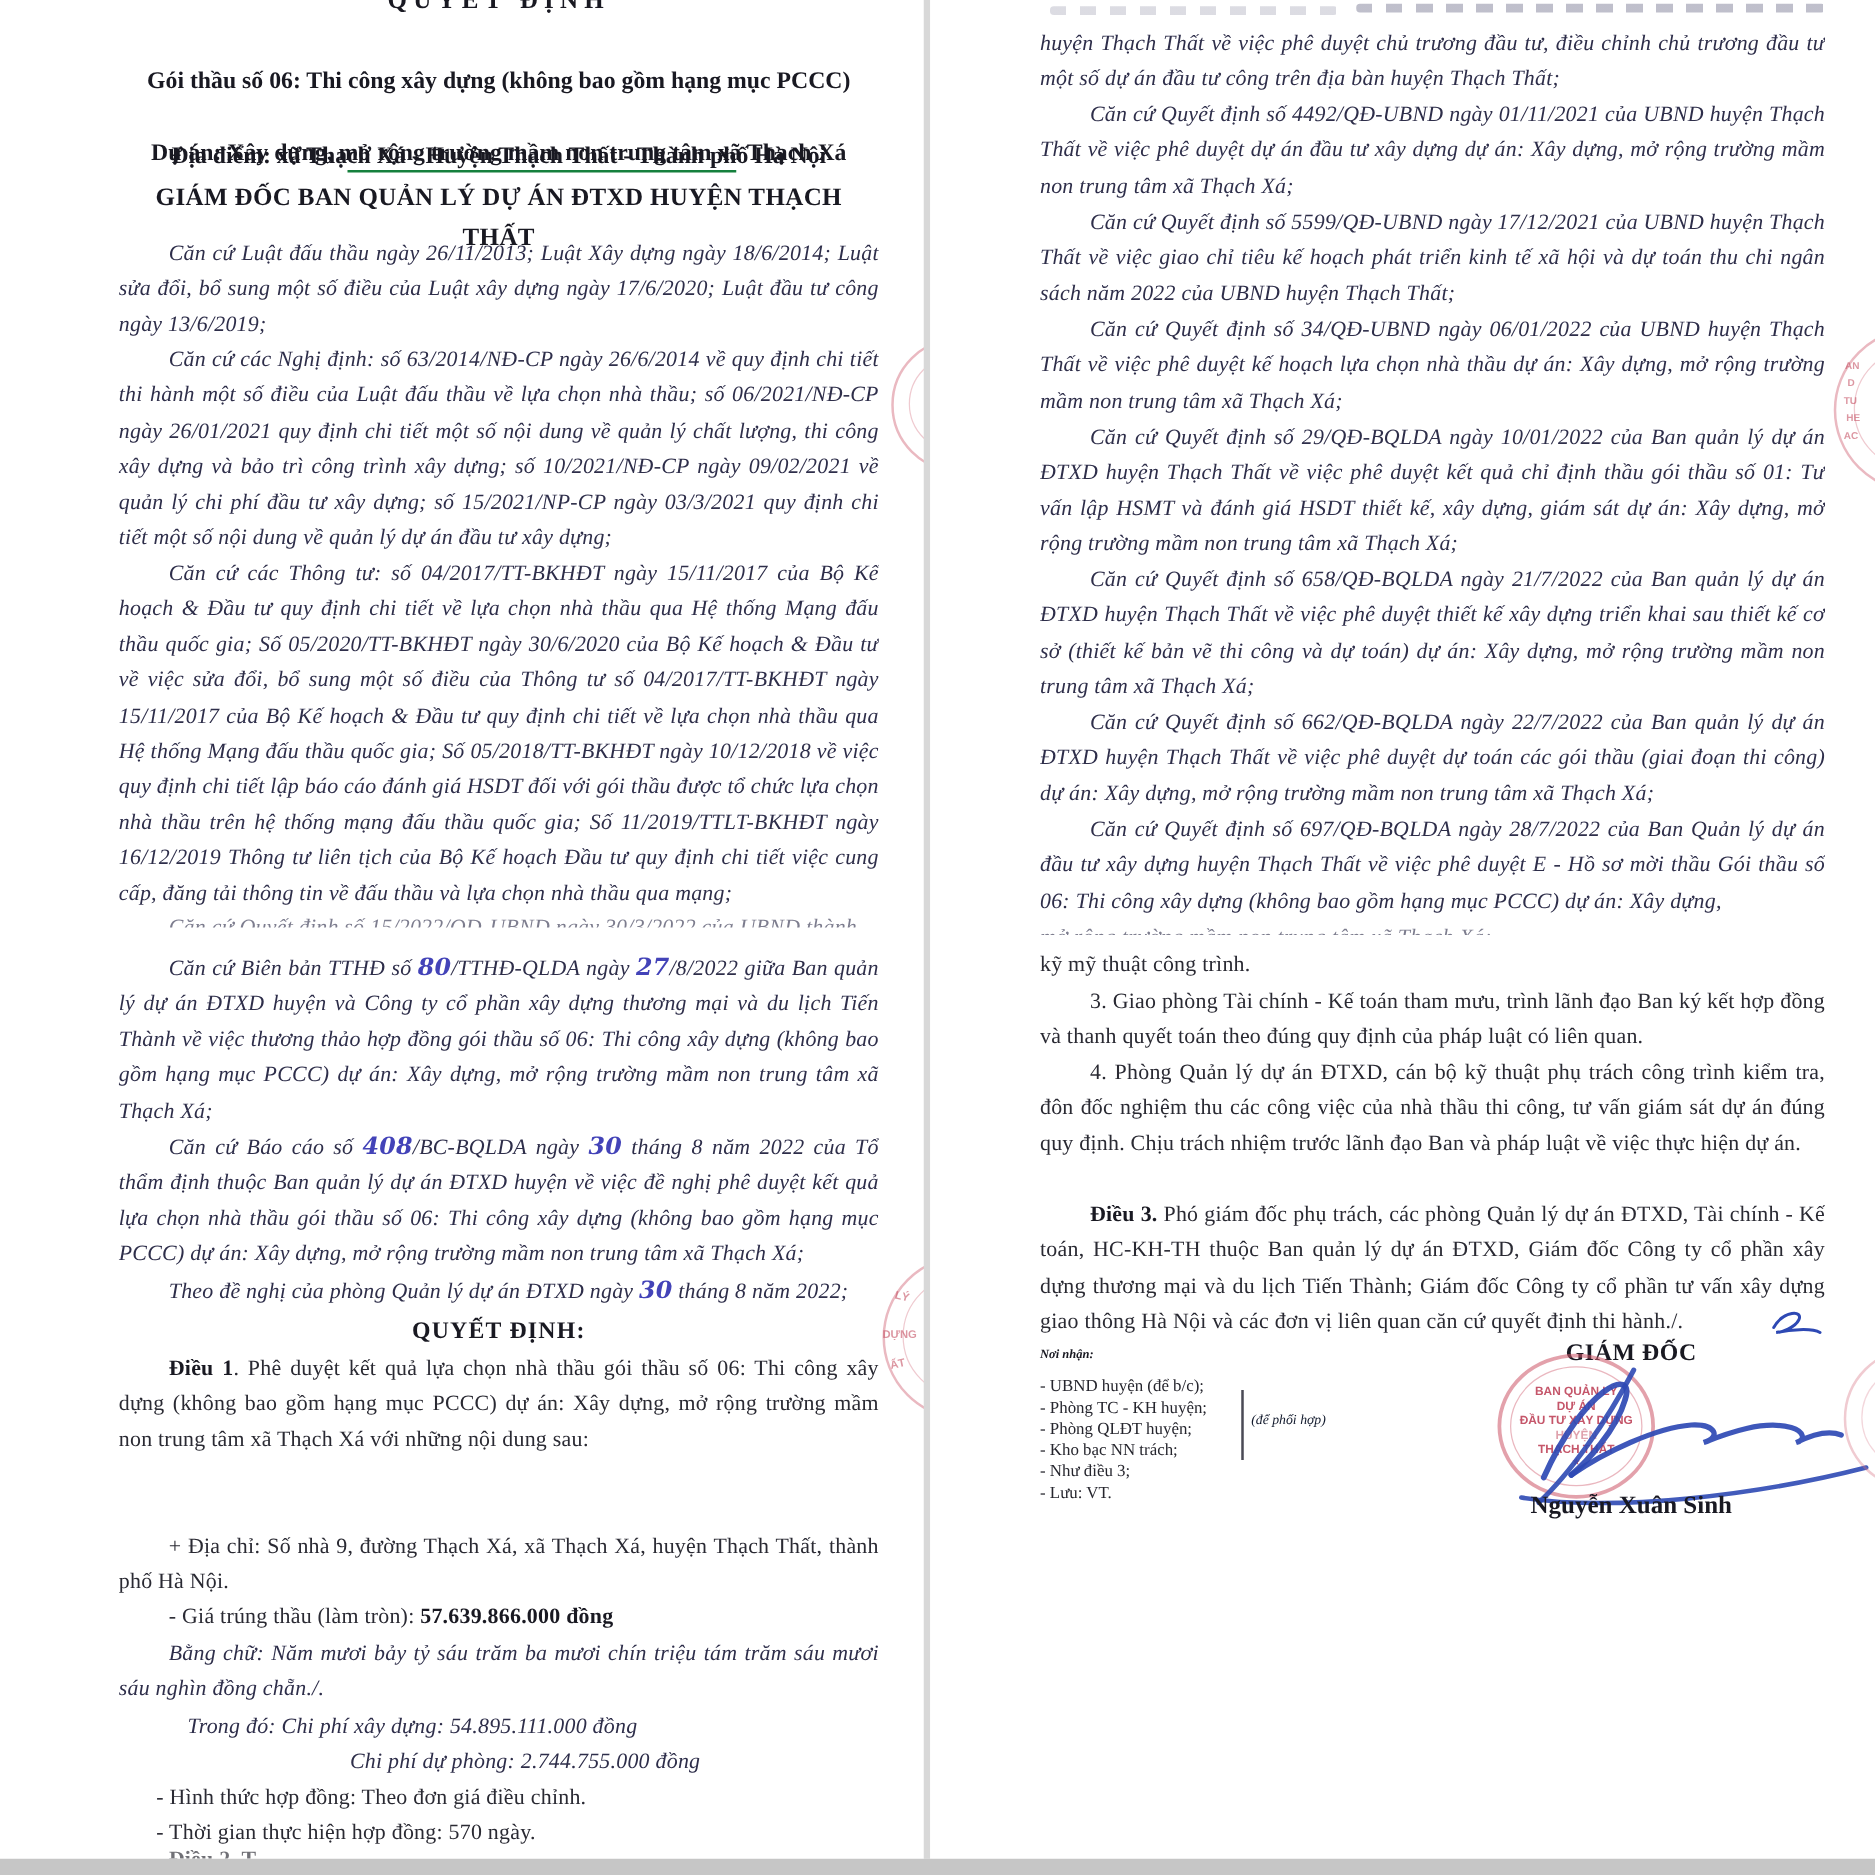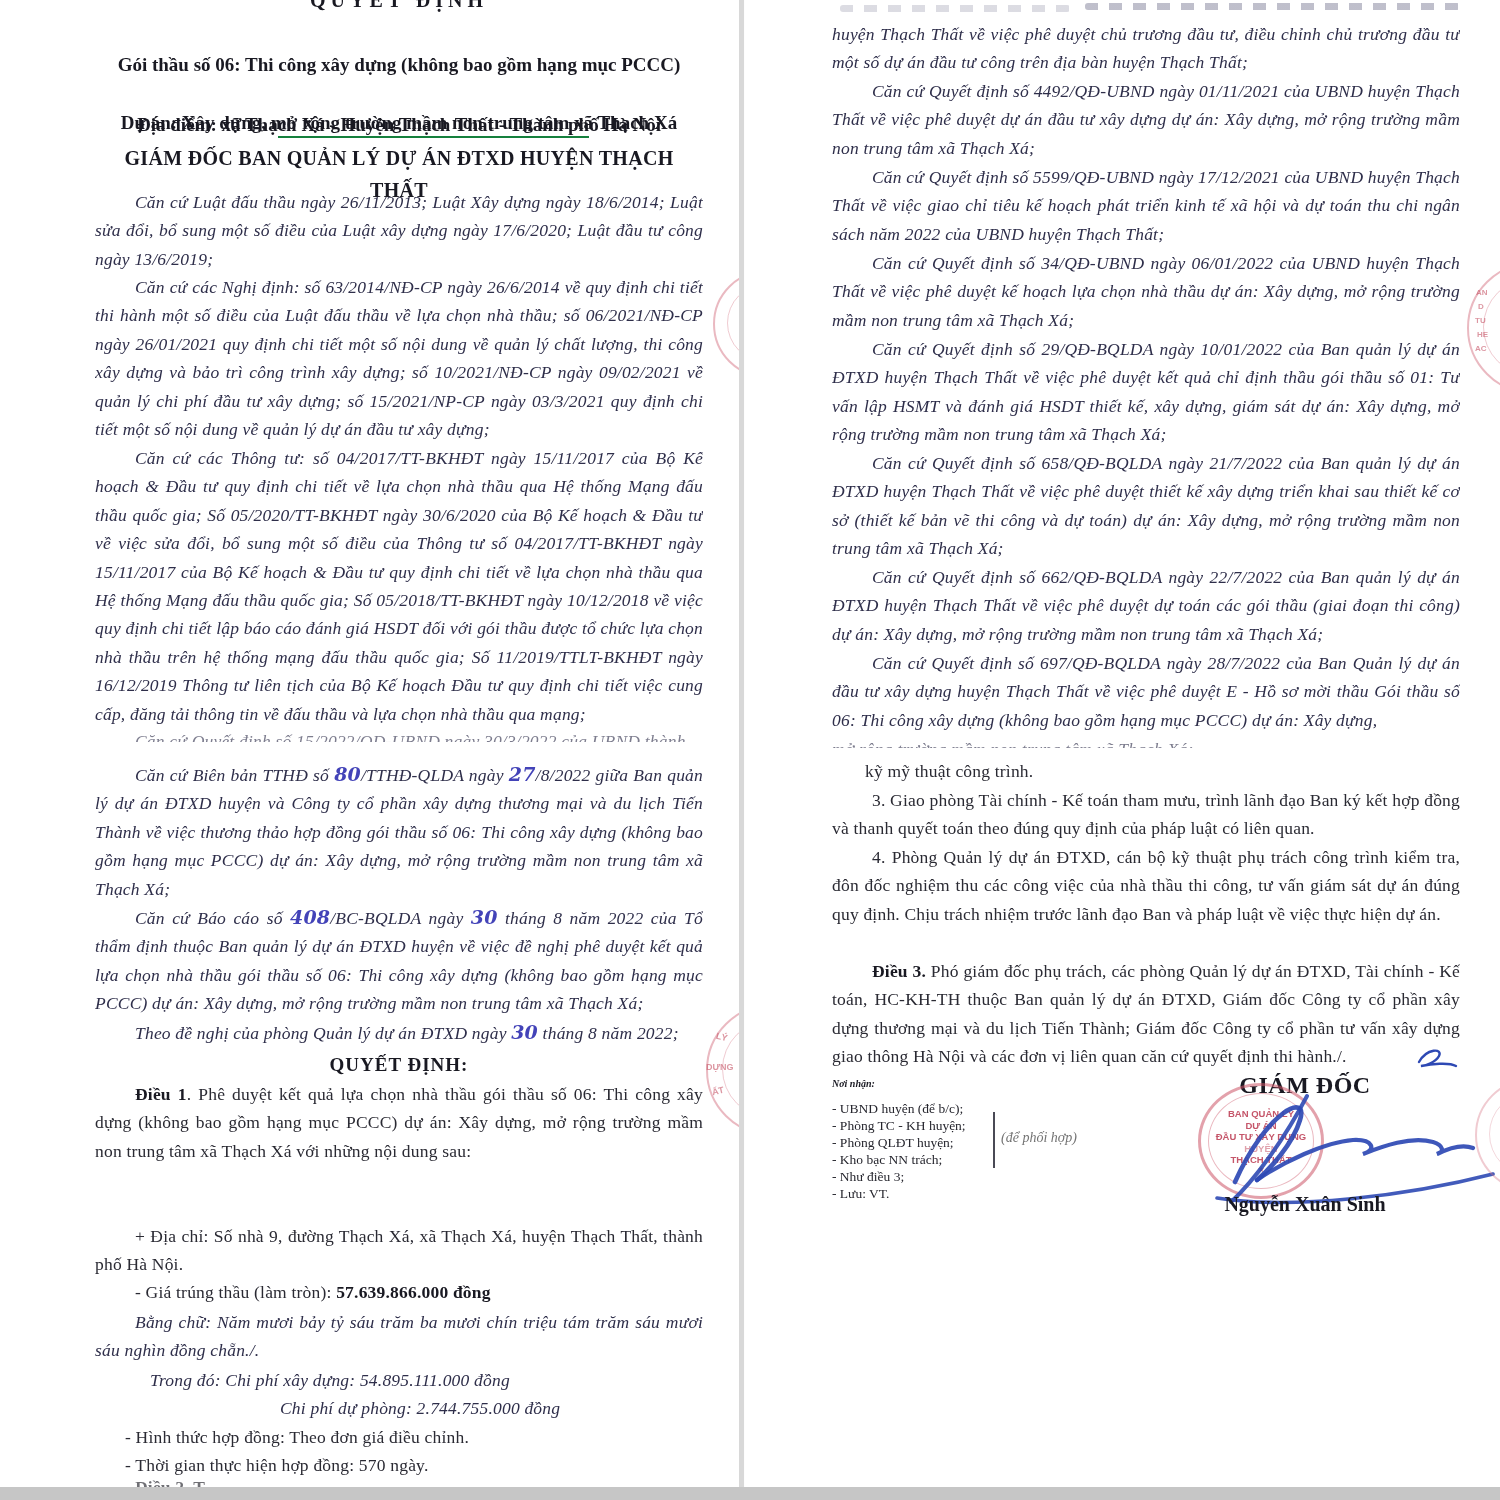--- a/index.html
+++ b/index.html
@@ -46,24 +46,24 @@
         font-family:"Liberation Sans", sans-serif;text-align:center;white-space:nowrap;}
   .stamp-line.dim{opacity:.55;}
   .stamp-star{color:#c5566a;font-size:8px;line-height:8px;}
   .ghost{border:2.5px solid rgba(214,116,132,.5);}
   .ghost2{border:1.5px solid rgba(214,116,132,.38);}
   .frag{position:absolute;color:rgba(198,86,104,.62);font-weight:bold;
         font-family:"Liberation Sans", sans-serif;}
 
   .footer-list{font-size:13.5px;line-height:17px;color:#26262e;}
   .noi-nhan{font-weight:bold;font-style:italic;font-size:10px;color:#191922;}
-  .phoihop{font-style:italic;font-size:14px;color:#737373;}
+  .phoihop{font-style:italic;font-size:11px;color:#0f172a;}
   .vbar{position:absolute;width:2px;background:#4a4a55;}
   .sig-name{font-weight:bold;font-size:20px;color:#191922;text-align:center;}
-  .gd{font-weight:bold;font-size:24px;color:#191922;text-align:center;letter-spacing:.5px;}
+  .gd{font-weight:bold;font-size:19px;color:#191922;text-align:center;letter-spacing:.5px;}
 </style>
 </head>
 <body>
 
 <div id="canvas">
 
   <div id="page-left" class="page">
 
     <div class="abs lcol cut-top" style="top:0;">
       <span>QUYẾT ĐỊNH</span>
@@ -132,21 +132,21 @@
     <p class="abs rcol cancu" style="top:249px;height:86px;">Căn cứ Quyết định số 34/QĐ-UBND ngày 06/01/2022 của UBND huyện Thạch Thất về việc phê duyệt kế hoạch lựa chọn nhà thầu dự án: Xây dựng, mở rộng trường mầm non trung tâm xã Thạch Xá;</p>
     <p class="abs rcol cancu" style="top:335px;height:114px;">Căn cứ Quyết định số 29/QĐ-BQLDA ngày 10/01/2022 của Ban quản lý dự án ĐTXD huyện Thạch Thất về việc phê duyệt kết quả chỉ định thầu gói thầu số 01: Tư vấn lập HSMT và đánh giá HSDT thiết kế, xây dựng, giám sát dự án: Xây dựng, mở rộng trường mầm non trung tâm xã Thạch Xá;</p>
     <p class="abs rcol cancu" style="top:449px;height:114px;">Căn cứ Quyết định số 658/QĐ-BQLDA ngày 21/7/2022 của Ban quản lý dự án ĐTXD huyện Thạch Thất về việc phê duyệt thiết kế xây dựng triển khai sau thiết kế cơ sở (thiết kế bản vẽ thi công và dự toán) dự án: Xây dựng, mở rộng trường mầm non trung tâm xã Thạch Xá;</p>
     <p class="abs rcol cancu" style="top:563px;height:86px;">Căn cứ Quyết định số 662/QĐ-BQLDA ngày 22/7/2022 của Ban quản lý dự án ĐTXD huyện Thạch Thất về việc phê duyệt dự toán các gói thầu (giai đoạn thi công) dự án: Xây dựng, mở rộng trường mầm non trung tâm xã Thạch Xá;</p>
     <p class="abs rcol cancu" style="top:649px;height:86px;">Căn cứ Quyết định số 697/QĐ-BQLDA ngày 28/7/2022 của Ban Quản lý dự án đầu tư xây dựng huyện Thạch Thất về việc phê duyệt E - Hồ sơ mời thầu Gói thầu số 06: Thi công xây dựng (không bao gồm hạng mục PCCC) dự án: Xây dựng,</p>
 
     <div class="abs rcol cut-line fade55" style="top:735px;height:13px;">
       <p class="cancu noind" style="margin:0;">mở rộng trường mầm non trung tâm xã Thạch Xá;</p>
     </div>
 
-    <p class="abs rcol bodyp noind" style="top:757px;height:29px;margin-left:33px;">kỹ mỹ thuật công trình.</p>
+    <p class="abs rcol bodyp noind" style="top:757px;height:29px;">kỹ mỹ thuật công trình.</p>
     <p class="abs rcol bodyp" style="top:786px;height:57px;">3. Giao phòng Tài chính - Kế toán tham mưu, trình lãnh đạo Ban ký kết hợp đồng và thanh quyết toán theo đúng quy định của pháp luật có liên quan.</p>
     <p class="abs rcol bodyp" style="top:843px;height:114px;">4. Phòng Quản lý dự án ĐTXD, cán bộ kỹ thuật phụ trách công trình kiểm tra, đôn đốc nghiệm thu các công việc của nhà thầu thi công, tư vấn giám sát dự án đúng quy định. Chịu trách nhiệm trước lãnh đạo Ban và pháp luật về việc thực hiện dự án.</p>
 
     <p class="abs rcol bodyp" style="top:957px;height:114px;"><span class="bold-lead">Điều 3.</span><span> Phó giám đốc phụ trách, các phòng Quản lý dự án ĐTXD, Tài chính - Kế toán, HC-KH-TH thuộc Ban quản lý dự án ĐTXD, Giám đốc Công ty cổ phần xây dựng thương mại và du lịch Tiến Thành; Giám đốc Công ty cổ phần tư vấn xây dựng giao thông Hà Nội và các đơn vị liên quan căn cứ quyết định thi hành./.</span></p>
 
     <svg class="abs" style="left:668px;top:1046px;" width="46" height="24" viewBox="0 0 46 24">
       <path d="M6,16 C14,2 30,2 26,10 C23,16 12,20 8,20 C18,18 36,16 43,20" fill="none" stroke="#2e49b4" stroke-width="2.4" stroke-linecap="round"></path>
     </svg>
 
     <div class="abs noi-nhan" style="left:87px;top:1078px;">Nơi nhận:</div>

